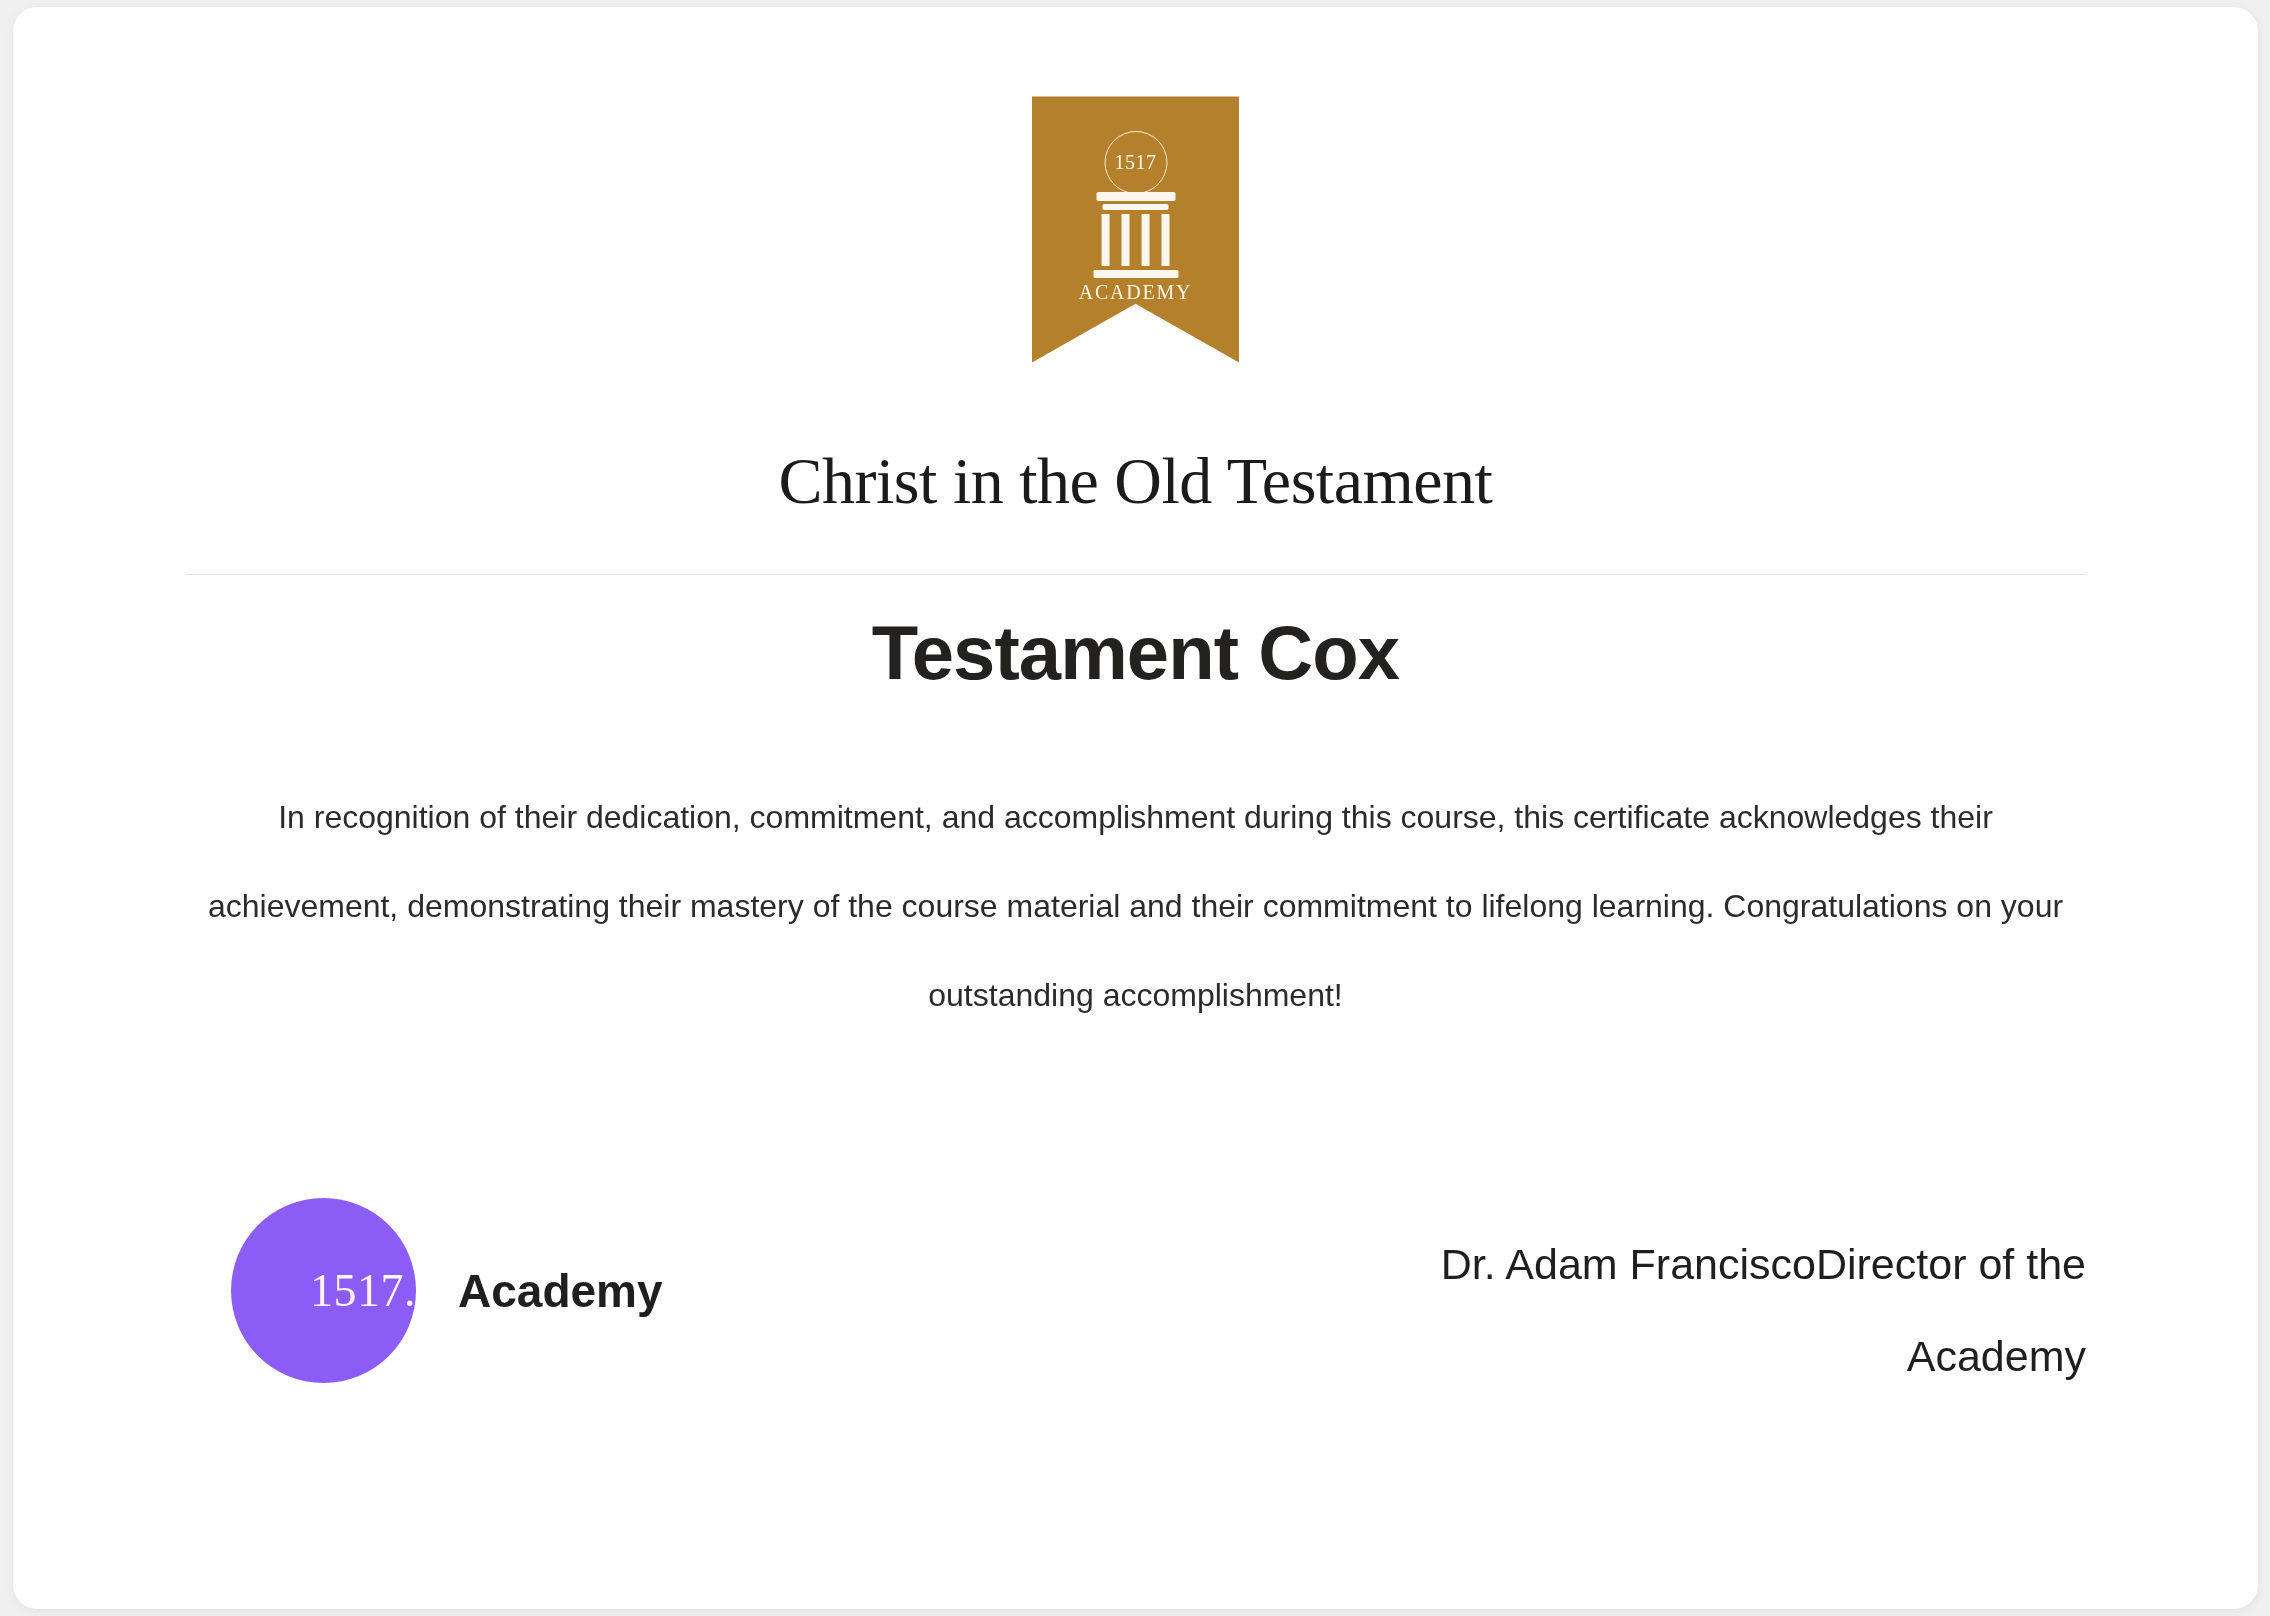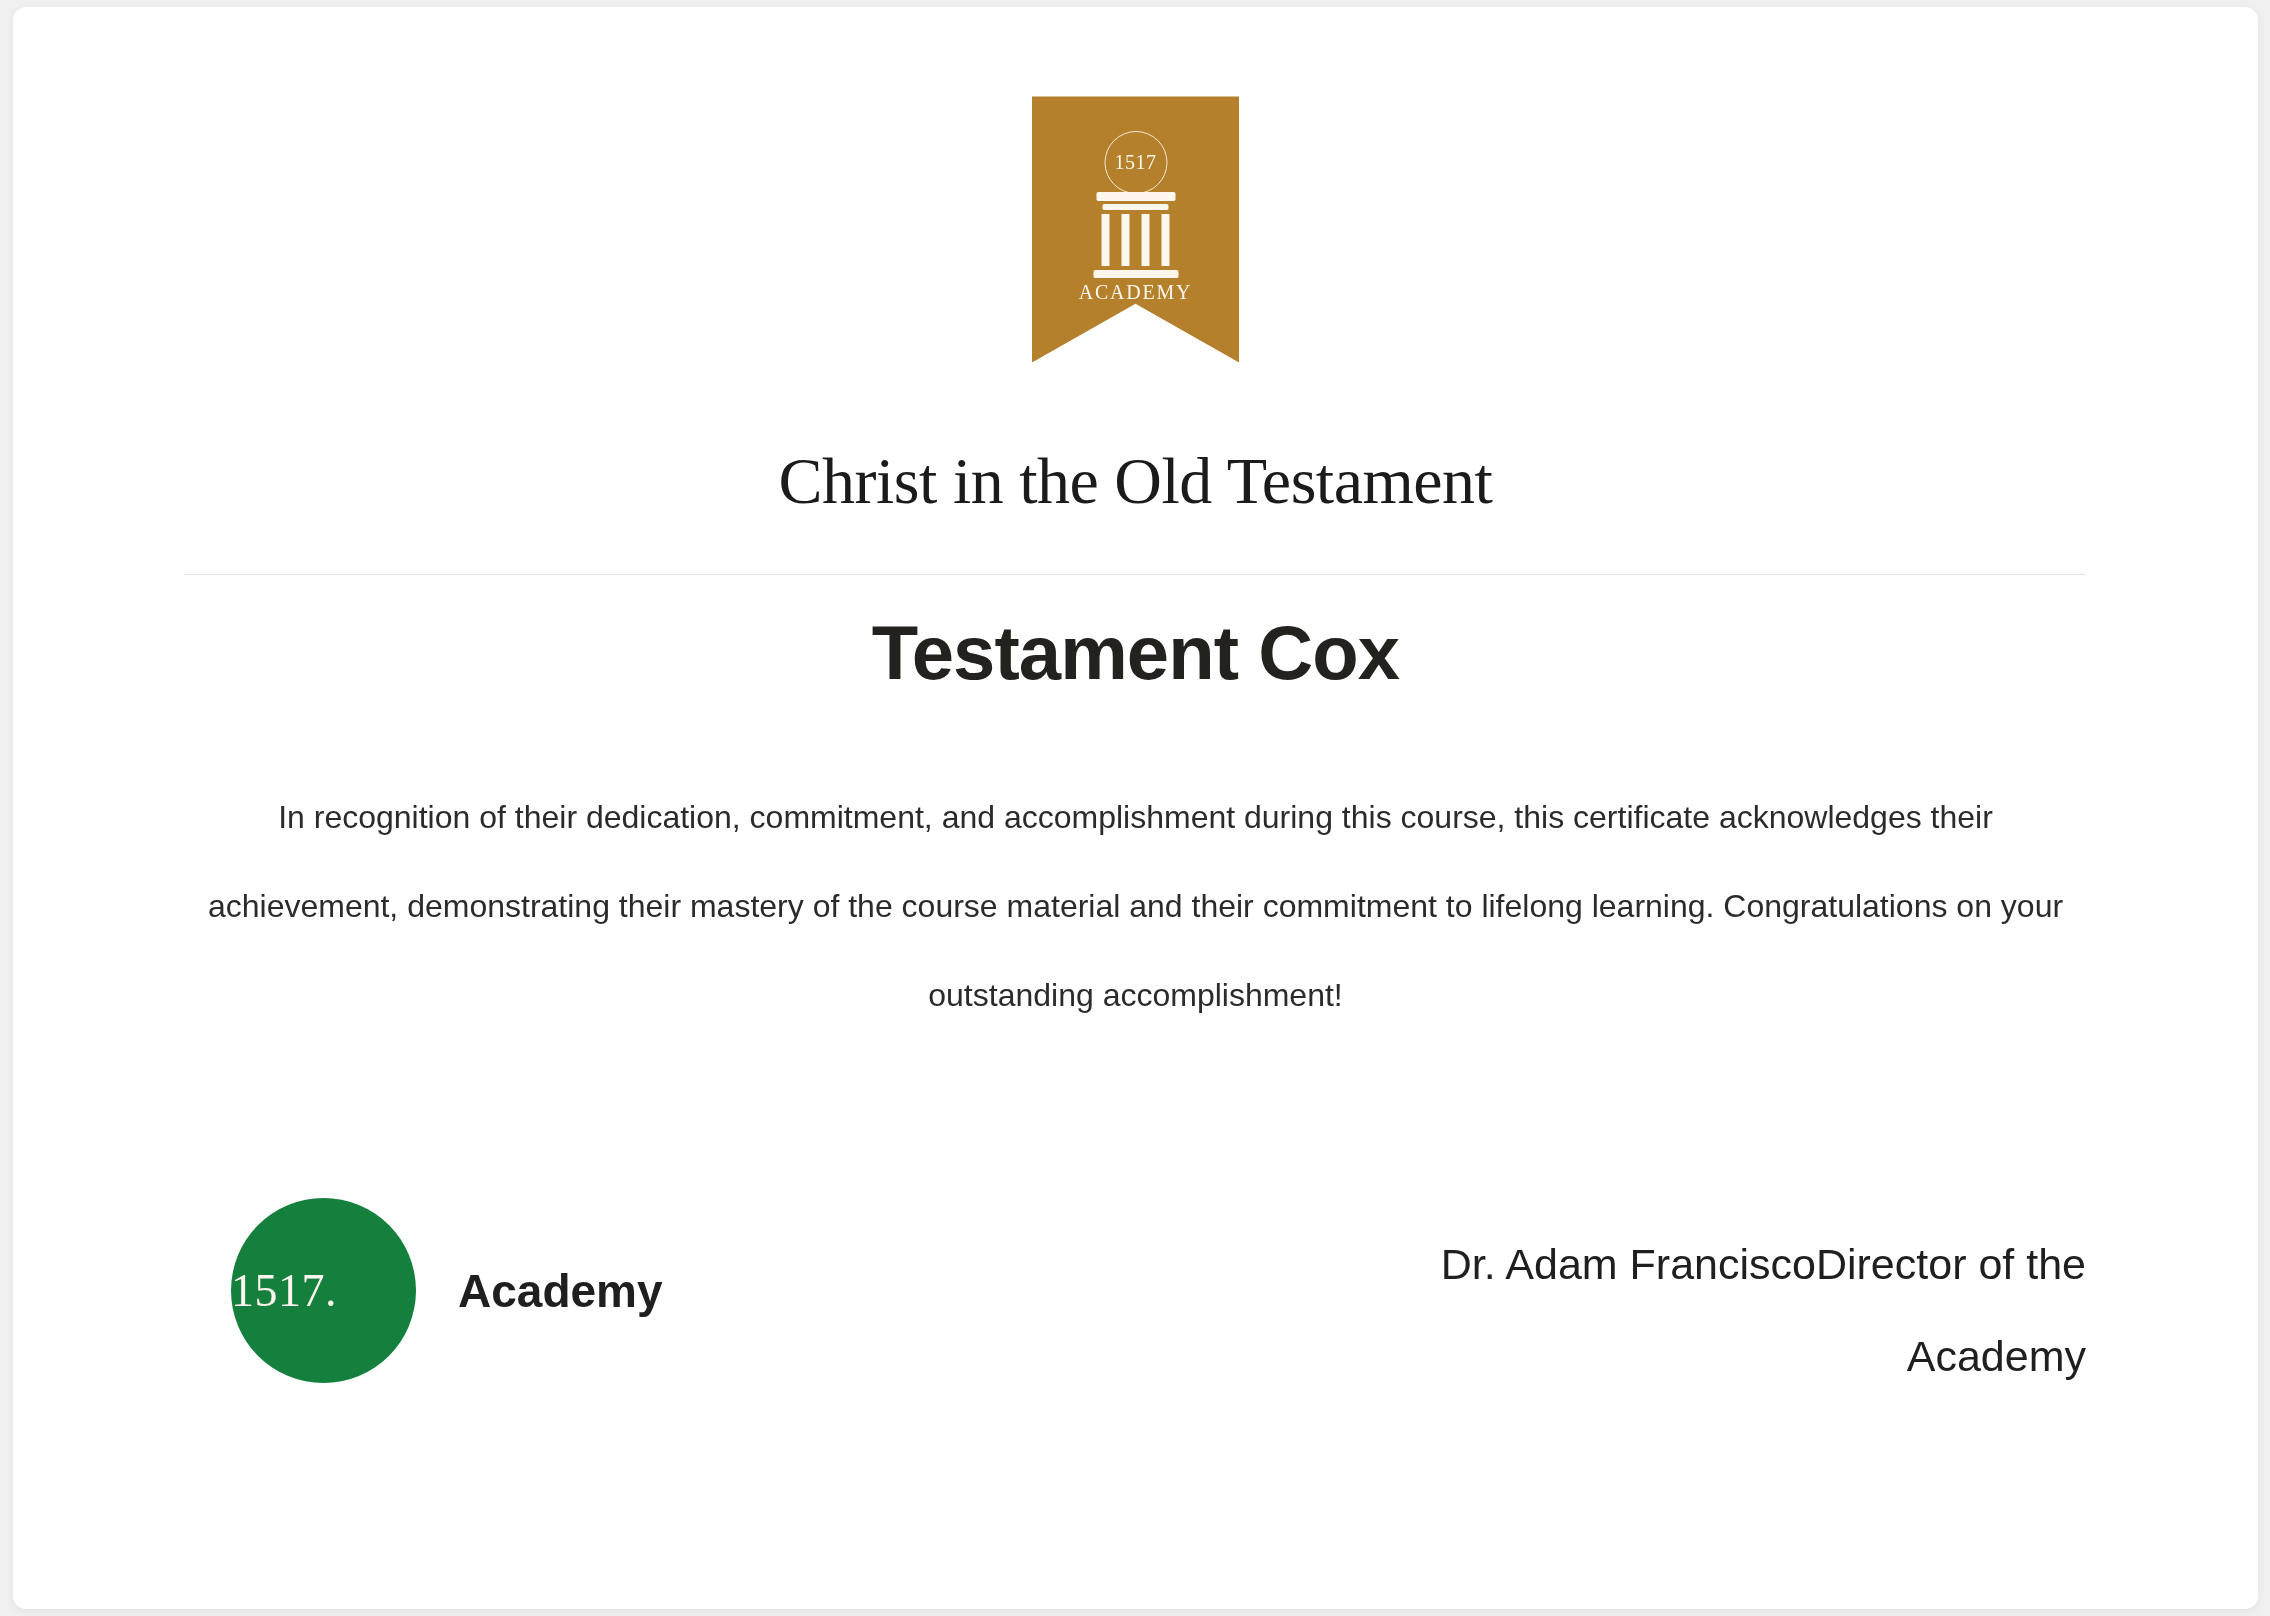--- a/index.html
+++ b/index.html
@@ -13,21 +13,21 @@
     height: 1617px;
     overflow: hidden;
   }
   .certificate {
     position: absolute;
     left: 13px;
     top: 7.4px;
     width: 2245px;
     height: 1602px;
     background: #ffffff;
-    border-radius: 13px;
+    border-radius: 24px;
     box-shadow: 0 1.8px 9.2px rgba(0,0,0,0.06);
     box-sizing: border-box;
   }
 
   
   .ribbon-wrap {
     position: absolute;
     left: 0;
     right: 0;
     top: 89px;
@@ -175,24 +175,24 @@
     position: absolute;
     left: 218px;
     top: 0;
     display: flex;
     align-items: center;
   }
   .seal {
     width: 185px;
     height: 185px;
     border-radius: 50%;
-    background: #15803d;
+    background: #8b5cf6;
     display: flex;
     align-items: center;
-    justify-content: flex-start;
+    justify-content: flex-end;
   }
   .seal span {
     color: #fdf4ee;
     font-family: "Liberation Serif", serif;
     font-size: 46px;
     letter-spacing: 0.5px;
   }
   .seal-label {
     margin-left: 42px;
     font-size: 46px;

